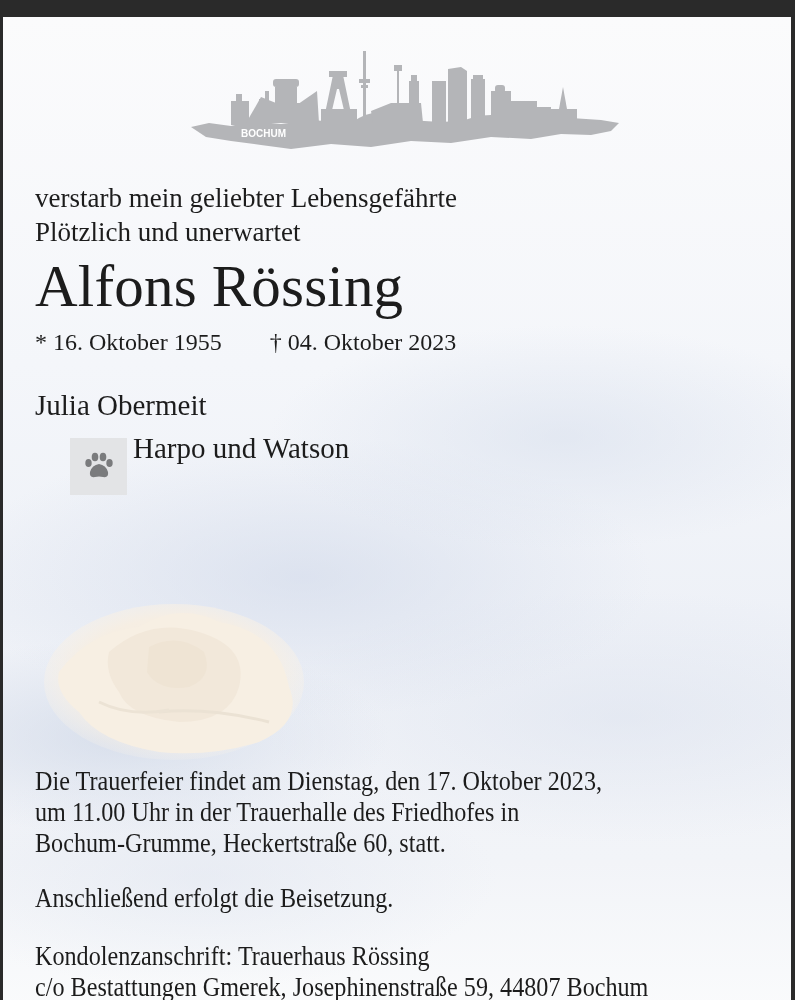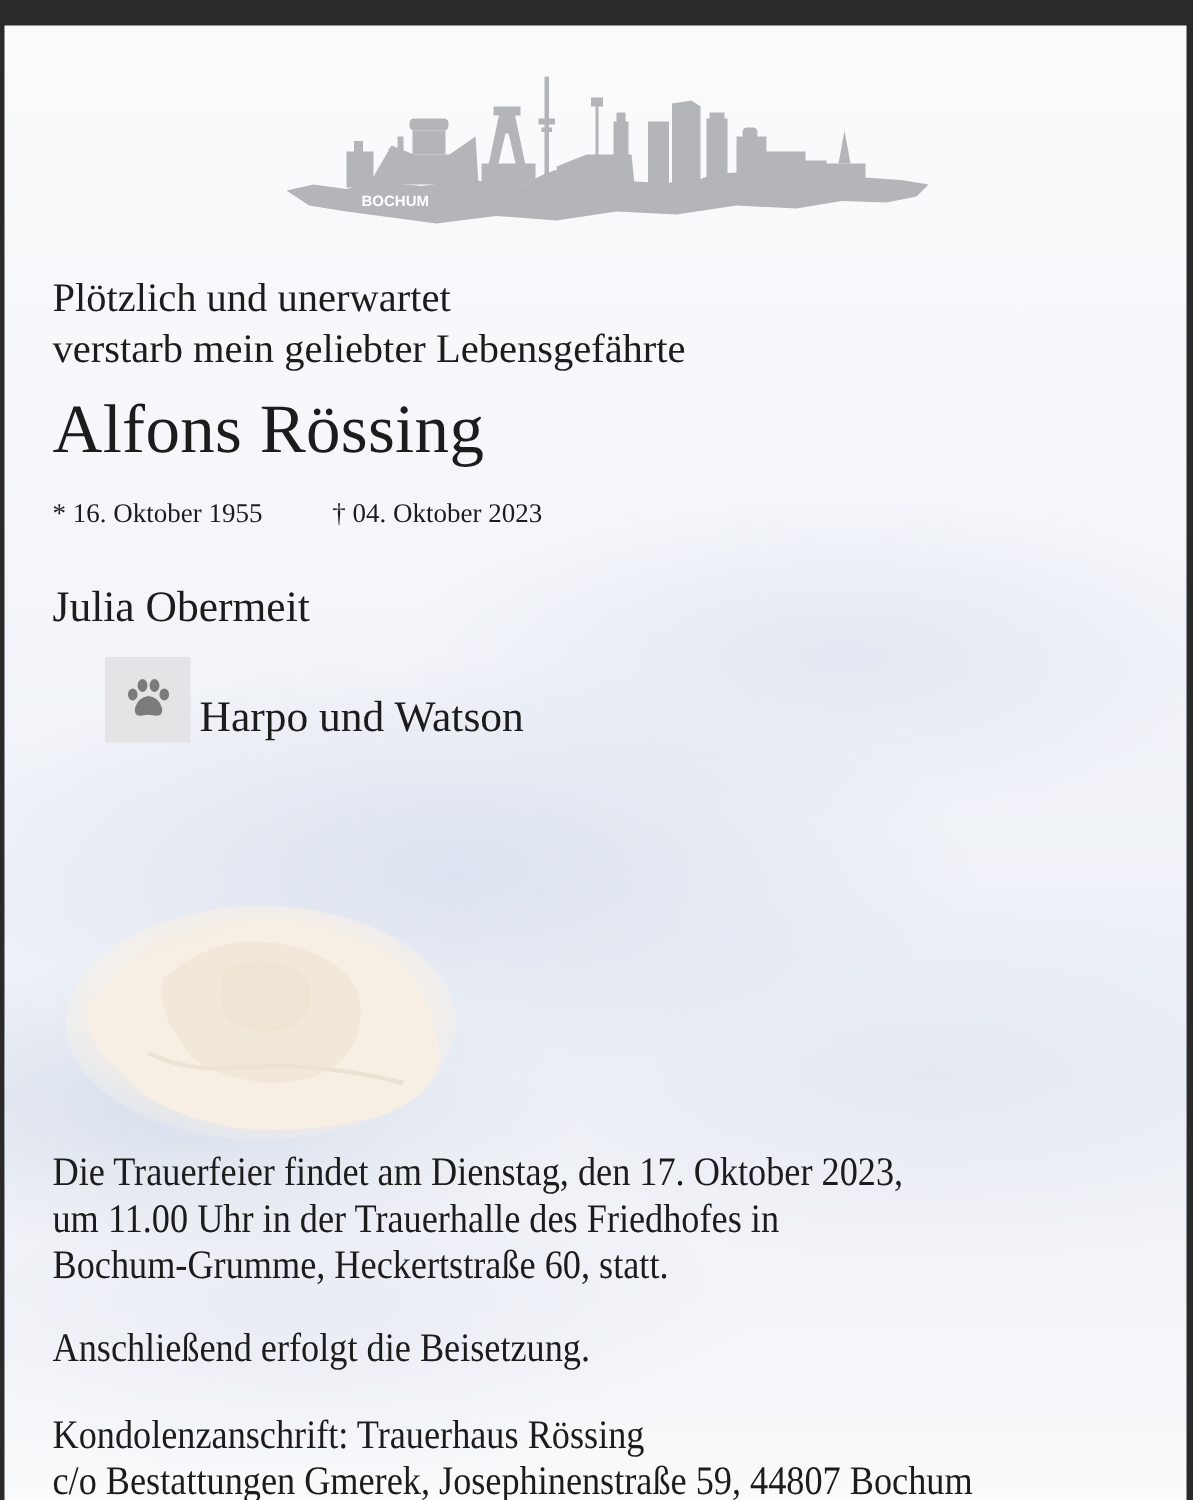--- a/index.html
+++ b/index.html
@@ -27,26 +27,26 @@
     }
     .skyline svg { width: 100%; height: 100%; display: block; }
     
     .rose {
       position: absolute; left: 36px; top: 575px; width: 270px; height: 170px;
     }
     .rose svg { width: 100%; height: 100%; display: block; }
 
     .text { position: absolute; left: 32px; white-space: nowrap; }
     .intro { top: 164px; font-size: 27px; line-height: 34px; }
-    .name { top: 236px; font-size: 46px; line-height: 66px; letter-spacing: 0.2px; }
-    .dates { top: 308px; font-size: 18px; line-height: 34px; }
+    .name { top: 236px; font-size: 59px; line-height: 66px; letter-spacing: 0.2px; }
+    .dates { top: 308px; font-size: 24px; line-height: 34px; }
     .dates .death { margin-left: 42px; }
     .relatives { top: 366px; font-size: 29px; }
     .relatives .rel { height: 48.5px; line-height: 44px; }
-    .pets { display: flex; align-items: flex-end; padding-left: 36px; }
+    .pets { display: flex; align-items: flex-start; padding-left: 36px; }
     .paw-box {
       width: 57px; height: 57px; background: #e3e4e6;
       display: inline-flex; align-items: center; justify-content: center;
       margin-left: -1px; margin-right: 6px; margin-top: 6px;
     }
     .paw-box svg { width: 30px; height: 28px; }
     .details {
       top: 749px; font-size: 27px; line-height: 31px;
       transform: scaleX(0.895); transform-origin: left top;
     }
@@ -124,22 +124,22 @@
       <ellipse cx="135" cy="90" rx="130" ry="78" fill="url(#rg)"></ellipse>
       <path d="M20 80 Q50 40 100 35 Q140 10 180 30 Q240 40 250 95 Q265 130 220 150 Q170 165 120 160 Q60 150 40 120 Q15 100 20 80 Z" fill="#f7efe3"></path>
       <path d="M70 60 Q110 25 160 40 Q210 55 200 95 Q190 130 140 130 Q90 125 80 100 Q65 80 70 60 Z" fill="#f2e8da"></path>
       <path d="M110 55 Q140 40 165 60 Q175 85 150 95 Q120 100 108 80 Z" fill="#efe4d4"></path>
       <path d="M120 120 Q170 115 230 130" stroke="#ebe2d4" stroke-width="3" fill="none"></path>
       <path d="M60 110 Q90 125 130 118" stroke="#ece3d5" stroke-width="3" fill="none"></path>
     </svg>
   </div>
 
   <div class="text intro">
+    <div>verstarb mein geliebter Lebensgefährte</div>
     <div>Plötzlich und unerwartet</div>
-    <div>verstarb mein geliebter Lebensgefährte</div>
   </div>
 
   <div class="text name">Alfons Rössing</div>
 
   <div class="text dates">
     <span>* 16. Oktober 1955</span>
     <span class="death">† 04. Oktober 2023</span>
   </div>
 
   <div class="text relatives">

